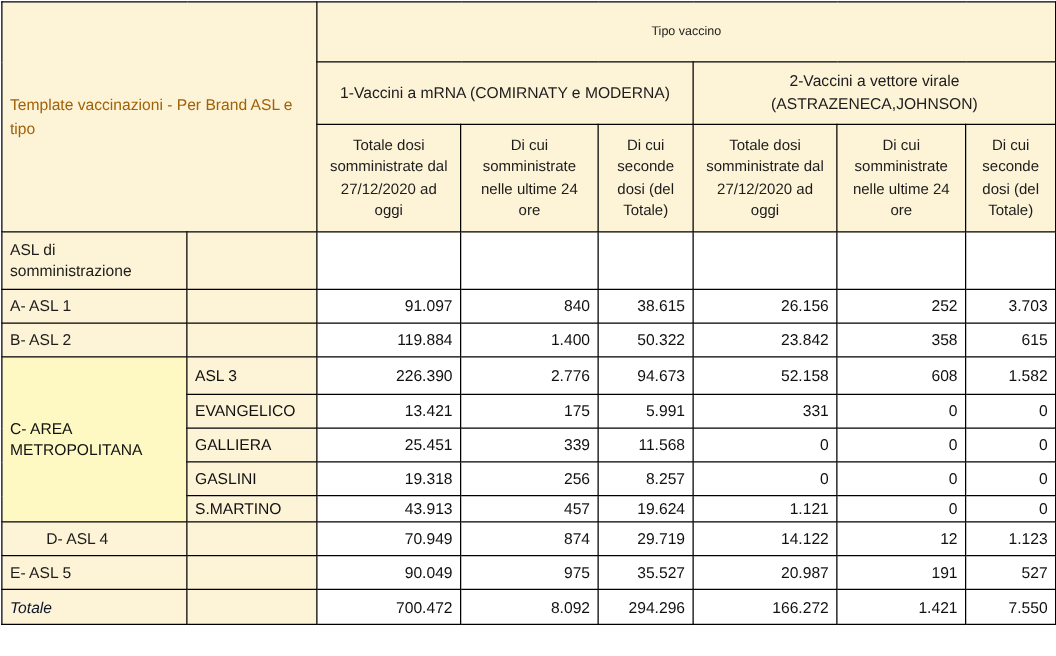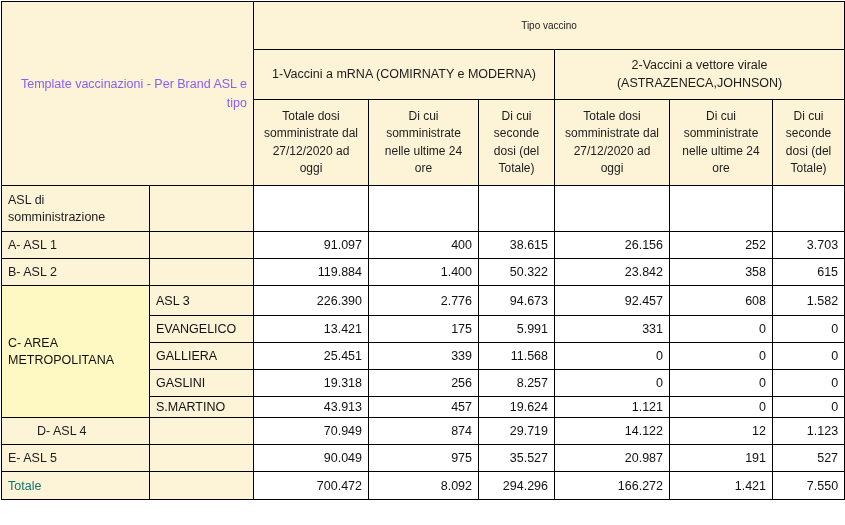--- a/index.html
+++ b/index.html
@@ -45,22 +45,22 @@
   col.c-num6 { width: 72px; }
 
   .hdr {
     background: #fdf3d7;
     text-align: center;
     font-weight: bold;
     color: #1c1c1c;
   }
   .hdr-title {
     background: #fdf3d7;
-    text-align: right;
-    color: #8b5cf6;
+    text-align: left;
+    color: #a16207;
     font-weight: bold;
     line-height: 1.45;
     padding: 6px 14px;
   }
   .hdr-top {
     font-weight: bold;
     font-size: 10px;
   }
   .hdr-grp {
     font-weight: bold;
@@ -94,21 +94,22 @@
   .num {
     text-align: right;
     background: #ffffff;
     padding-right: 8px;
   }
   .blank {
     background: #ffffff;
   }
   .total-lab {
     background: #fdf3d7;
-    color: #0f766e;
+    color: #0f172a;
+    font-style: italic;
     font-weight: bold;
     text-align: left;
   }
   .area-lab {
     background: #fef9c3;
     font-weight: bold;
     text-align: left;
     line-height: 1.35;
     vertical-align: middle;
   }
@@ -154,21 +155,21 @@
         <td class="blank"></td>
         <td class="blank"></td>
         <td class="blank"></td>
         <td class="blank"></td>
       </tr>
 
       <tr>
         <td class="rowlab" style="height:27px;">A- ASL 1</td>
         <td class="rowlab-empty"></td>
         <td class="num">91.097</td>
-        <td class="num">400</td>
+        <td class="num">840</td>
         <td class="num">38.615</td>
         <td class="num">26.156</td>
         <td class="num">252</td>
         <td class="num">3.703</td>
       </tr>
 
       <tr>
         <td class="rowlab" style="height:27px;">B- ASL 2</td>
         <td class="rowlab-empty"></td>
         <td class="num">119.884</td>
@@ -178,21 +179,21 @@
         <td class="num">358</td>
         <td class="num">615</td>
       </tr>
 
       <tr>
         <td class="area-lab" rowspan="5">C- AREA METROPOLITANA</td>
         <td class="sublab" style="height:30px;margin-top:16px;">ASL 3</td>
         <td class="num">226.390</td>
         <td class="num">2.776</td>
         <td class="num">94.673</td>
-        <td class="num">92.457</td>
+        <td class="num">52.158</td>
         <td class="num">608</td>
         <td class="num">1.582</td>
       </tr>
 
       <tr>
         <td class="sublab" style="height:27px;">EVANGELICO</td>
         <td class="num">13.421</td>
         <td class="num">175</td>
         <td class="num">5.991</td>
         <td class="num">331</td>

